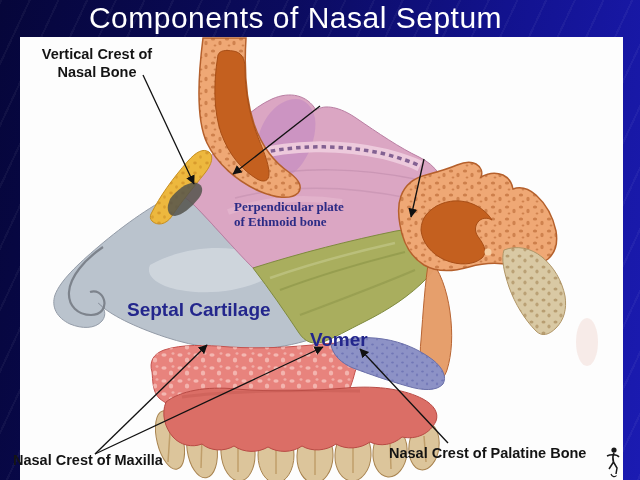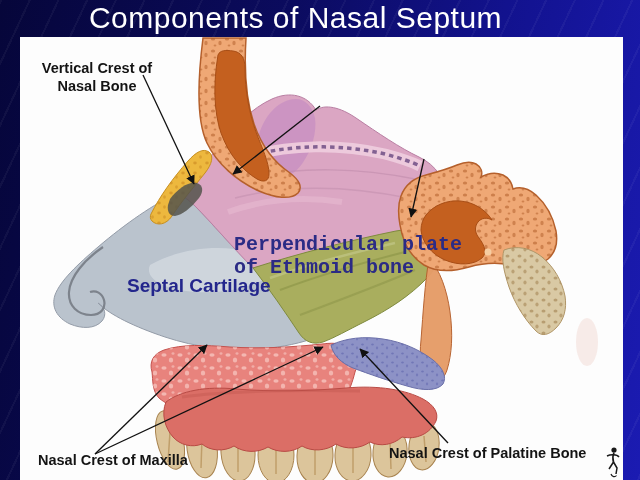--- a/index.html
+++ b/index.html
@@ -16,29 +16,29 @@
     font-family:"Liberation Sans",sans-serif;
   }
   #panel{
     position:absolute;left:20px;top:37px;width:603px;height:443px;
     background:#fdfdfd;
   }
   #art{position:absolute;left:0;top:0;width:640px;height:480px;}
   .lbl{position:absolute;white-space:pre-line;color:#141414;font-weight:bold;
        font-size:14.5px;line-height:1.25;font-family:"Liberation Sans",sans-serif;}
   .lbl.center{text-align:center;}
-  .lbl.navy{color:#23268c;font-size:19px;}
-  .lbl.navyserif{color:#2b2b85;font-family:Liberation Mono, monospace;font-size:20px;line-height:1.15;margin-top:33px;}
-  #lbl-vertical-crest{left:26px;top:59px;width:142px;}
+  .lbl.navy{color:#23268c;font-size:19px;margin-top:24px;}
+  .lbl.navyserif{color:#2b2b85;font-family:Liberation Serif, serif;font-size:13px;line-height:1.15;}
+  #lbl-vertical-crest{left:26px;top:45px;width:142px;}
   #lbl-nasal-spine{left:263px;top:90px;}
   #lbl-sphenoid-crest{left:358px;top:139px;}
   #lbl-perp-plate{left:234px;top:200px;}
   #lbl-septal-cartilage{left:127px;top:274px;}
   #lbl-vomer{left:310px;top:304px;}
-  #lbl-maxilla-crest{left:38px;top:451px;}
+  #lbl-maxilla-crest{left:13px;top:451px;}
   #lbl-palatine-crest{left:389px;top:444px;}
   #corner-glyph{position:absolute;left:603px;top:446px;width:20px;height:32px;}
 </style>
 </head>
 <body>
 
 <div id="slide">
 
   <div id="title">Components of Nasal Septum</div>
 
@@ -207,20 +207,21 @@
       <line x1="95" y1="454" x2="323" y2="347" marker-end="url(#ah)"></line>
       <line x1="448" y1="443" x2="360" y2="349" marker-end="url(#ah)"></line>
     </g>
   </svg>
 
   <div id="lbl-vertical-crest" class="lbl center">Vertical Crest of
 Nasal Bone</div>
   <div id="lbl-perp-plate" class="lbl navyserif">Perpendicular plate
 of Ethmoid bone</div>
   <div id="lbl-septal-cartilage" class="lbl navy">Septal Cartilage</div>
+  <div id="lbl-vomer" class="lbl navy">Vomer</div>
   <div id="lbl-maxilla-crest" class="lbl">Nasal Crest of Maxilla</div>
   <div id="lbl-palatine-crest" class="lbl">Nasal Crest of Palatine Bone</div>
 
   <svg id="corner-glyph" viewBox="0 0 20 32">
     <circle cx="11" cy="4" r="2.6" fill="#1a1a1a"></circle>
     <path d="M11,6.5 C9.5,10 9.5,13 10.5,16" fill="none" stroke="#1a1a1a" stroke-width="1.6"></path>
     <path d="M4,10 C7,8.5 14,8 16,11" fill="none" stroke="#1a1a1a" stroke-width="1.4"></path>
     <path d="M10.5,16 L6,23 M10.5,16 L14,22 L13,28" fill="none" stroke="#1a1a1a" stroke-width="1.5"></path>
     <path d="M8,28 C9,31 12,31.5 13.5,29.5" fill="none" stroke="#1a1a1a" stroke-width="1.2"></path>
   </svg>

